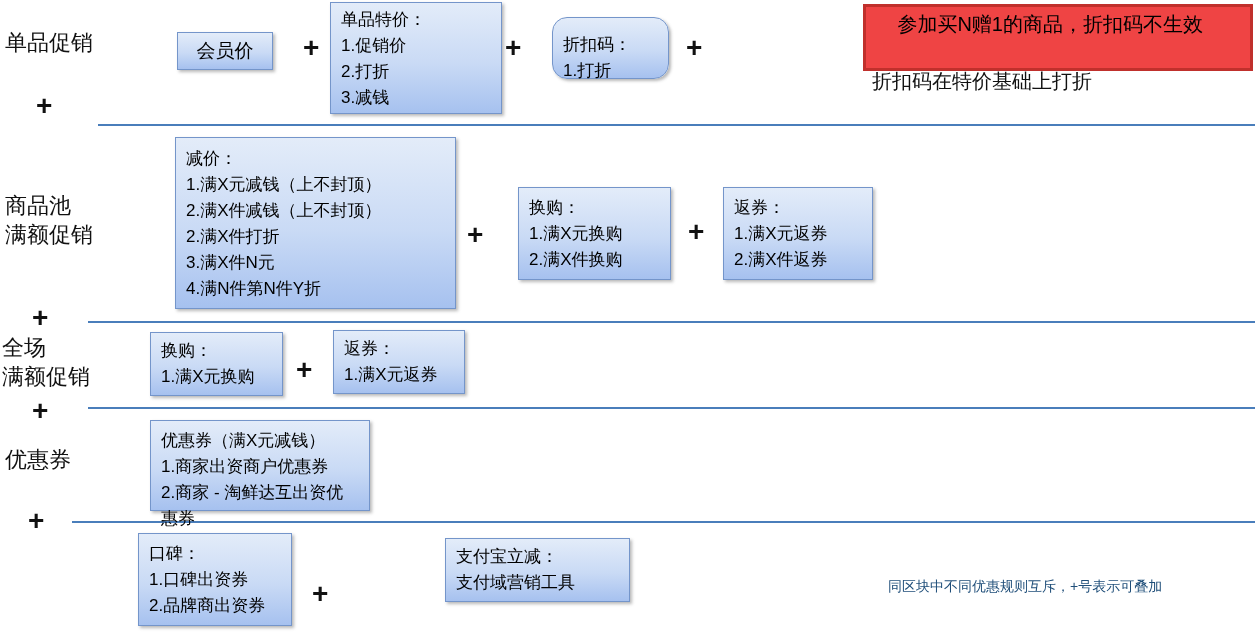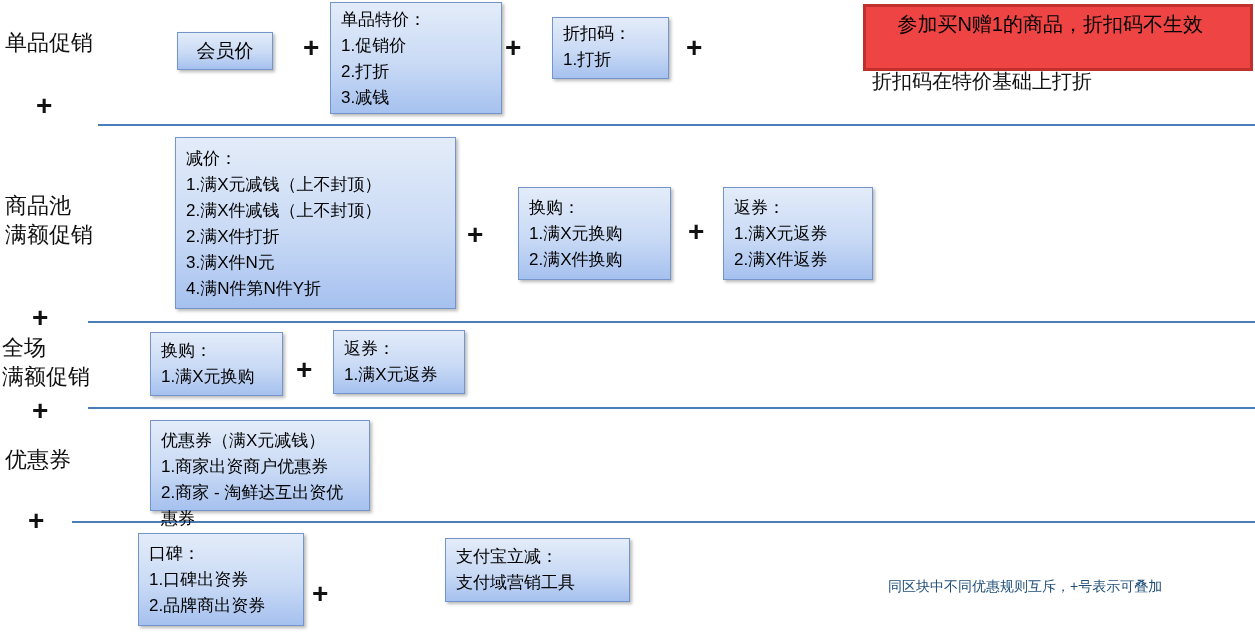--- a/index.html
+++ b/index.html
@@ -97,21 +97,21 @@
   <div class="hline" style="left:88px; top:407px; width:1167px;"></div>
   <div class="hline" style="left:72px; top:521px; width:1183px;"></div>
 
   <div class="box center" style="left:177px; top:32px; width:96px; height:38px;">会员价</div>
   <div class="plus" style="left:303px; top:34px;">+</div>
   <div class="box" style="left:330px; top:2px; width:172px; height:112px;">单品特价：
 1.促销价
 2.打折
 3.减钱</div>
   <div class="plus" style="left:505px; top:34px;">+</div>
-  <div class="box" style="left:552px; top:17px; width:117px; height:62px; padding-top:3px;">折扣码：
+  <div class="box" style="left:552px; top:17px; width:117px; height:62px; padding-top:14px;border-radius:15px;">折扣码：
 1.打折</div>
   <div class="plus" style="left:686px; top:34px;">+</div>
 
   <div class="rednote" style="left:863px; top:4px; width:390px; height:67px;">
     <div class="rednote-text">参加买N赠1的商品，折扣码不生效</div>
   </div>
   <div class="rednote-sub" style="left:872px; top:68px;">折扣码在特价基础上打折</div>
 
   <div class="box" style="left:175px; top:137px; width:281px; height:172px; padding-top:8px;">减价：
 1.满X元减钱（上不封顶）
@@ -131,21 +131,21 @@
   <div class="box" style="left:150px; top:332px; width:133px; height:64px; padding-top:5px;">换购：
 1.满X元换购</div>
   <div class="plus" style="left:296px; top:356px;">+</div>
   <div class="box" style="left:333px; top:330px; width:132px; height:64px; padding-top:5px;">返券：
 1.满X元返券</div>
 
   <div class="box" style="left:150px; top:420px; width:220px; height:91px; padding-top:7px;">优惠券（满X元减钱）
 1.商家出资商户优惠券
 2.商家 - 淘鲜达互出资优惠券</div>
 
-  <div class="box" style="left:138px; top:533px; width:166px; height:93px; padding-top:7px;">口碑：
+  <div class="box" style="left:138px; top:533px; width:154px; height:93px; padding-top:7px;">口碑：
 1.口碑出资券
 2.品牌商出资券</div>
   <div class="plus" style="left:312px; top:580px;">+</div>
   <div class="box" style="left:445px; top:538px; width:185px; height:64px; padding-top:5px;">支付宝立减：
 支付域营销工具</div>
 
   <div class="footer-note" style="left:888px; top:578px;">同区块中不同优惠规则互斥，+号表示可叠加</div>
 
 </div>
 

